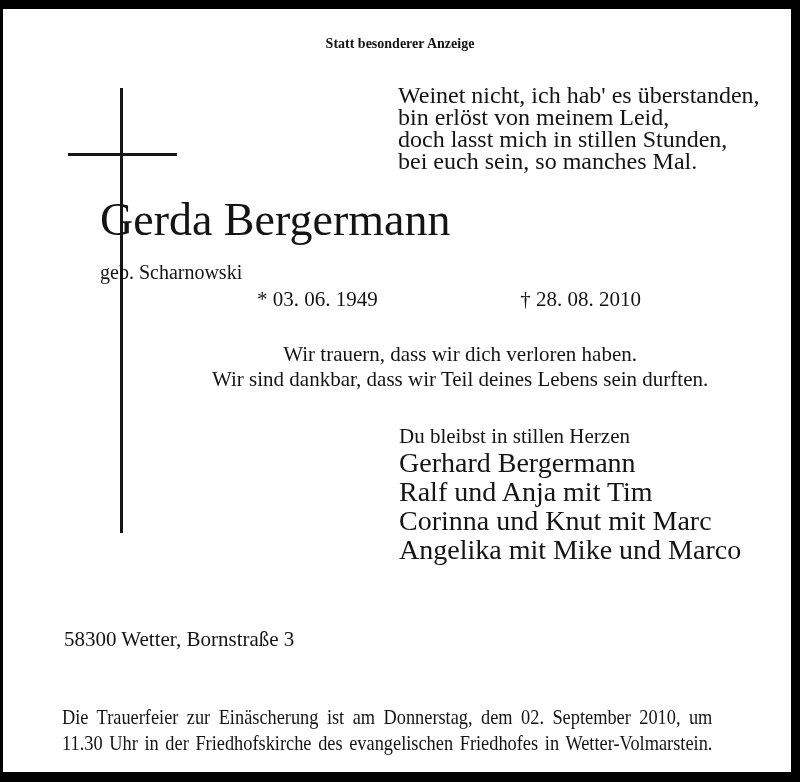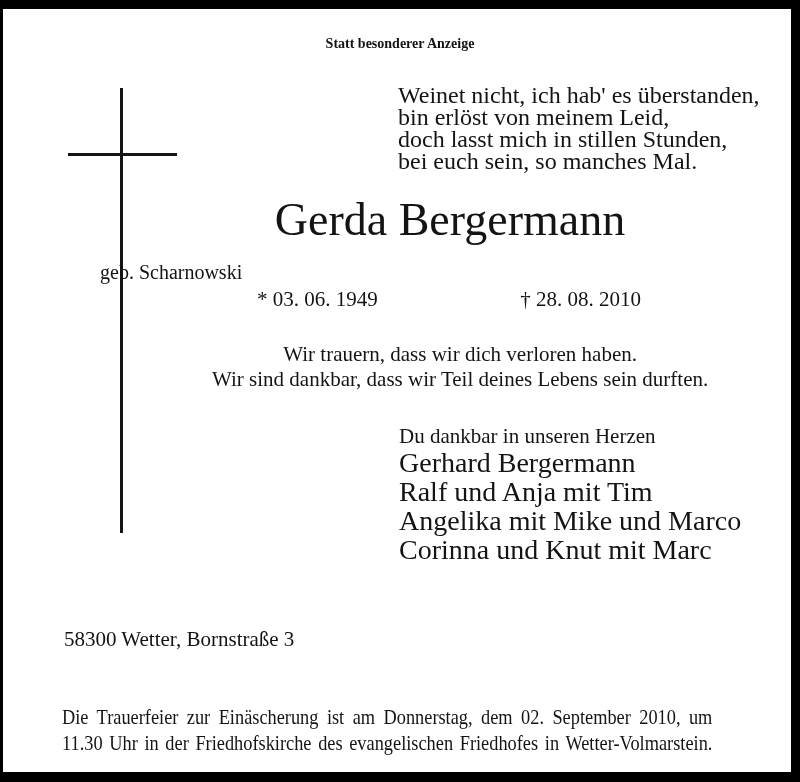--- a/index.html
+++ b/index.html
@@ -37,21 +37,20 @@
     left: 68px; top: 153px; width: 109px; height: 3px;
     background: #151515;
   }
   .poem {
     left: 398px; top: 84px;
     font-size: 24px; line-height: 22px;
     white-space: nowrap;
   }
   .deceased-name {
     left: 100px; top: 194px; width: 700px;
-    text-align: center;
     font-size: 46px; line-height: 52px;
     white-space: nowrap;
   }
   .maiden-name {
     left: 100px; top: 260px; width: 700px;
     font-size: 20px; line-height: 24px;
     white-space: nowrap;
   }
   .dates-row {
     left: 257px; top: 286px; width: 384px;
@@ -116,27 +115,27 @@
   <div class="dates-row abs">
     <span>* 03. 06. 1949</span>
     <span>† 28. 08. 2010</span>
   </div>
 
   <div class="mourning abs">
     <div>Wir trauern, dass wir dich verloren haben.</div>
     <div>Wir sind dankbar, dass wir Teil deines Lebens sein durften.</div>
   </div>
 
-  <div class="farewell abs">Du dankbar in unseren Herzen</div>
+  <div class="farewell abs">Du bleibst in stillen Herzen</div>
 
   <div class="family abs">
     <div>Gerhard Bergermann</div>
     <div>Ralf und Anja mit Tim</div>
+    <div>Corinna und Knut mit Marc</div>
     <div>Angelika mit Mike und Marco</div>
-    <div>Corinna und Knut mit Marc</div>
   </div>
 
   <div class="address abs">
     <div>58300 Wetter, Bornstraße 3</div>
   </div>
 
   <div class="funeral abs">
     <div class="jline">Die Trauerfeier zur Einäscherung ist am Donnerstag, dem 02. September 2010, um</div>
     <div class="jline">11.30 Uhr in der Friedhofskirche des evangelischen Friedhofes in Wetter-Volmarstein.</div>
   </div>

